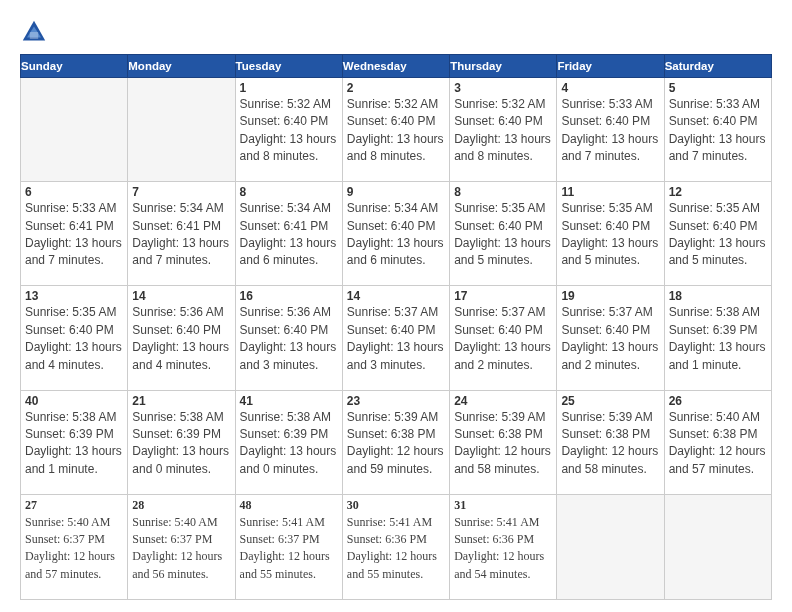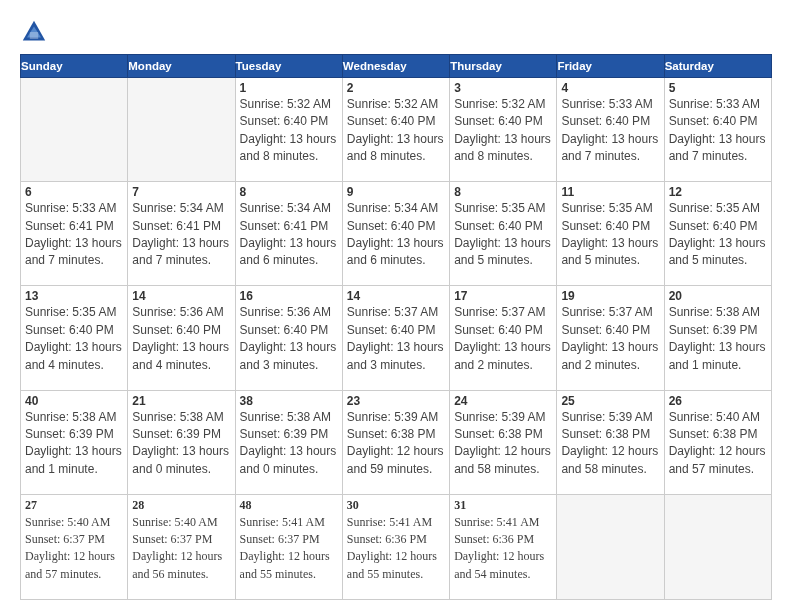--- a/index.html
+++ b/index.html
@@ -243,41 +243,41 @@
 Sunset: 6:40 PM
 Daylight: 13 hours and 2 minutes.</div>
           </td>
           <td>
             <span class="day-num">19</span>
             <div class="day-info">Sunrise: 5:37 AM
 Sunset: 6:40 PM
 Daylight: 13 hours and 2 minutes.</div>
           </td>
           <td>
-            <span class="day-num">20</span>
+            <span class="day-num">18</span>
             <div class="day-info">Sunrise: 5:38 AM
 Sunset: 6:39 PM
 Daylight: 13 hours and 1 minute.</div>
           </td>
         </tr>
         <tr>
           <td>
             <span class="day-num">40</span>
             <div class="day-info">Sunrise: 5:38 AM
 Sunset: 6:39 PM
 Daylight: 13 hours and 1 minute.</div>
           </td>
           <td>
             <span class="day-num">21</span>
             <div class="day-info">Sunrise: 5:38 AM
 Sunset: 6:39 PM
 Daylight: 13 hours and 0 minutes.</div>
           </td>
           <td>
-            <span class="day-num">38</span>
+            <span class="day-num">41</span>
             <div class="day-info">Sunrise: 5:38 AM
 Sunset: 6:39 PM
 Daylight: 13 hours and 0 minutes.</div>
           </td>
           <td>
             <span class="day-num">23</span>
             <div class="day-info">Sunrise: 5:39 AM
 Sunset: 6:38 PM
 Daylight: 12 hours and 59 minutes.</div>
           </td>

